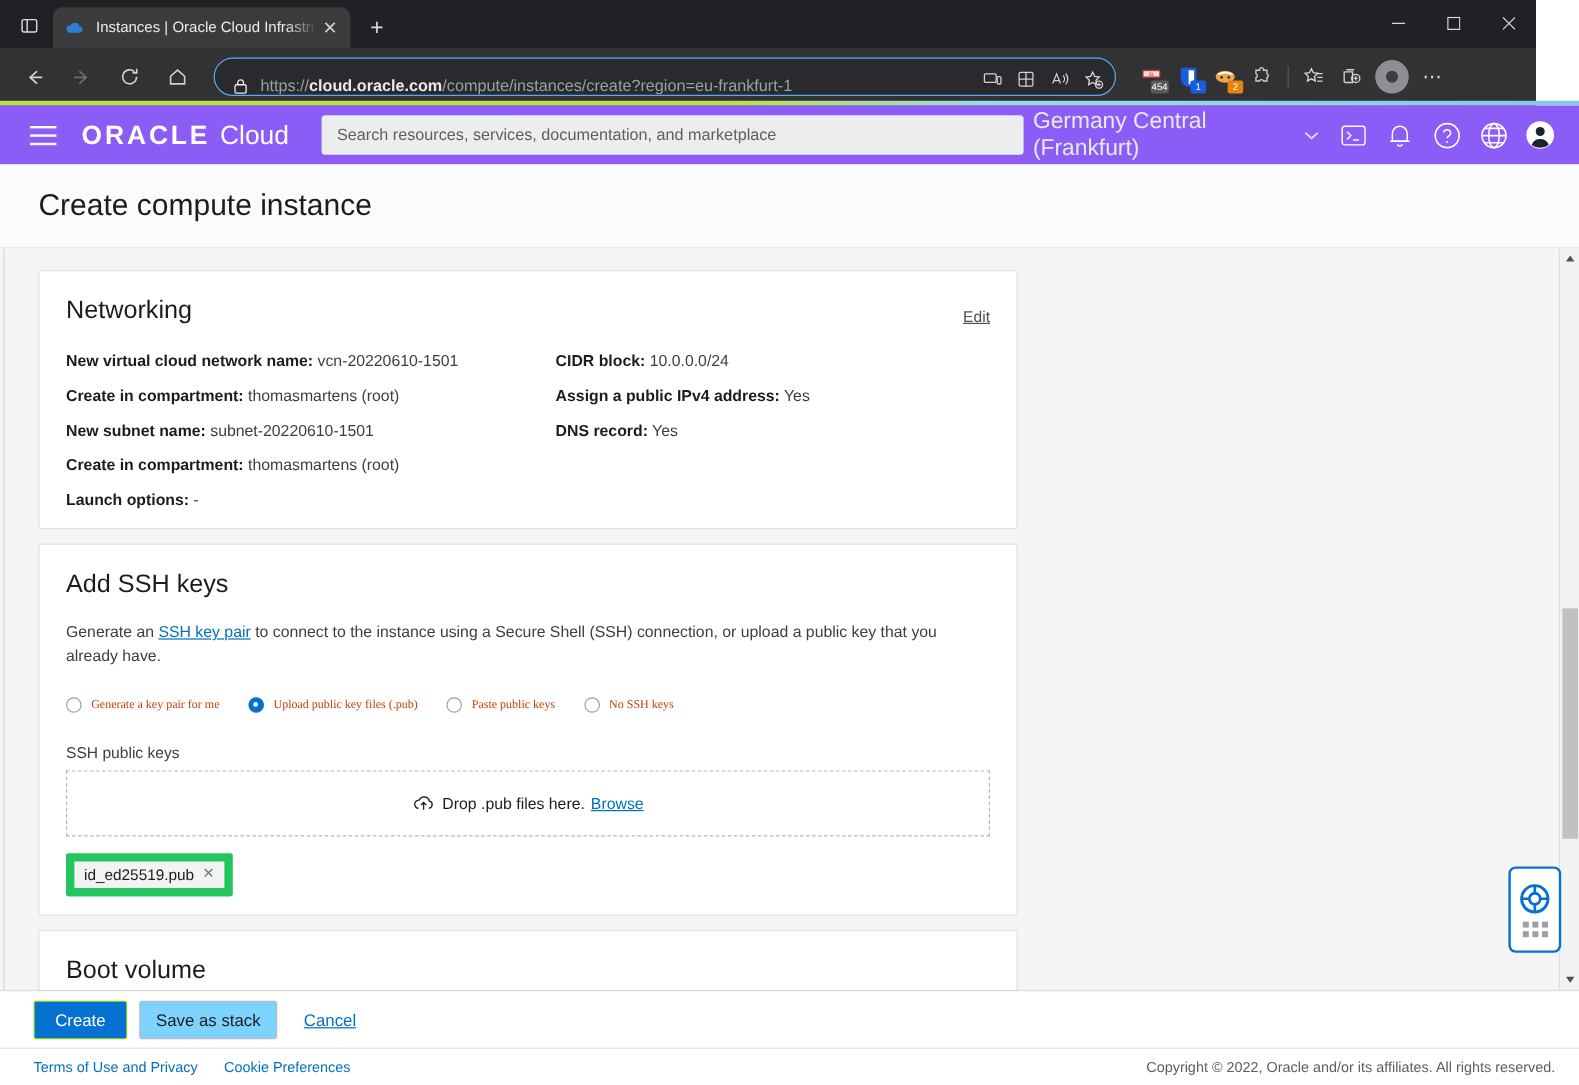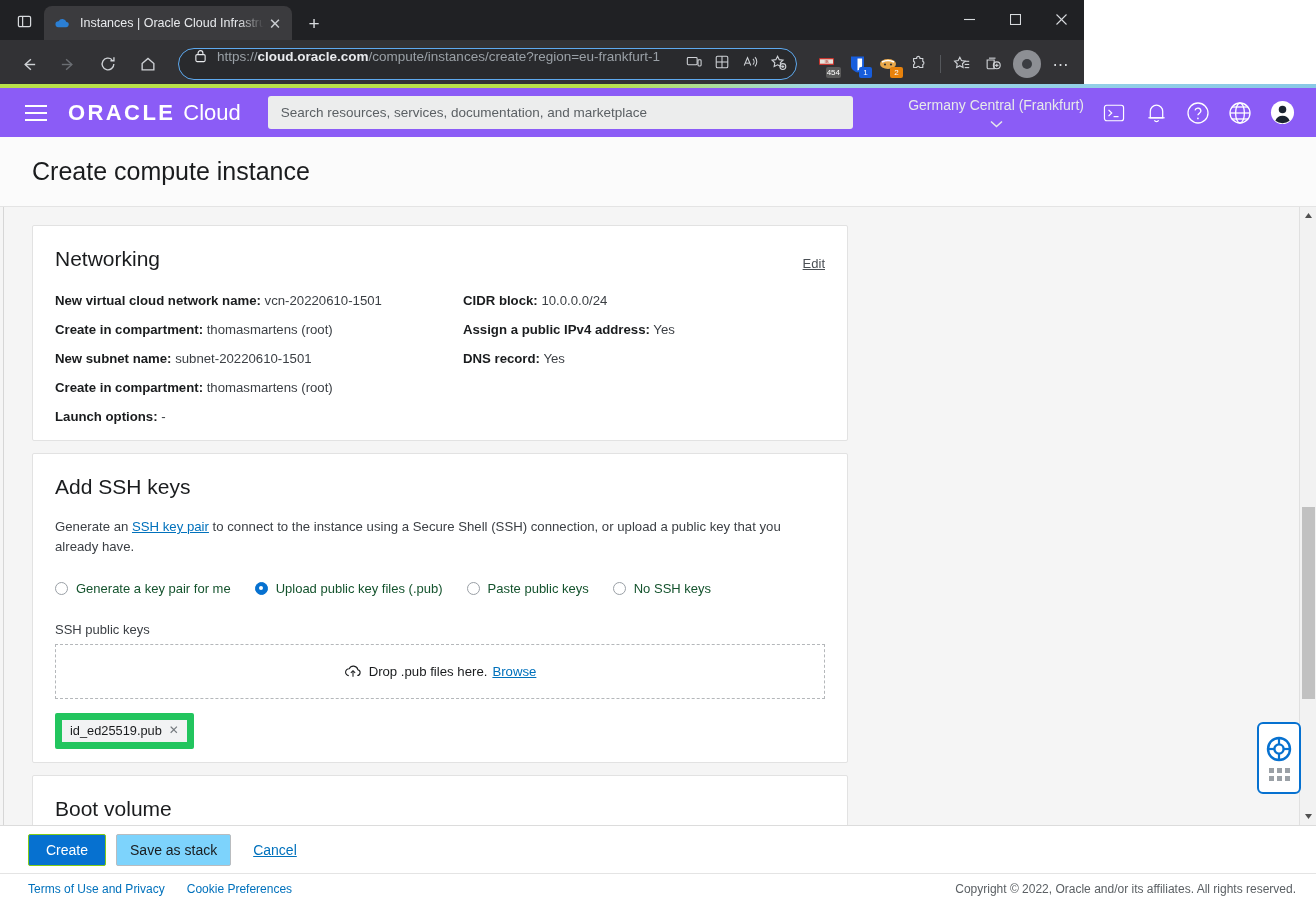--- a/index.html
+++ b/index.html
@@ -6,21 +6,21 @@
   html, body {
     width: 1316px; height: 904px;
     font-family: "Liberation Sans", sans-serif;
     overflow: hidden;
     background: #ffffff;
   }
   body { position: relative; }
 
   
   .browser-chrome {
-    position: absolute; top: 0; left: 0; width: 1084px; height: 88px;
+    position: absolute; top: 0; left: 0; width: 1280px; height: 88px;
     background: #202124;
   }
   .titlebar {
     position: relative; height: 40px; width: 100%;
     background: #202124;
     display: flex; align-items: flex-end;
   }
   .tab-search-btn {
     width: 40px; height: 34px; margin-left: 4px; margin-bottom: 2px;
     display: flex; align-items: center; justify-content: center;
@@ -65,21 +65,21 @@
   }
   .nav-btn {
     width: 34px; height: 34px; margin: 0 3px; border-radius: 4px;
     display: flex; align-items: center; justify-content: center;
     color: #cfd2d6; cursor: pointer; flex: 0 0 auto;
   }
   .nav-btn.disabled { color: #6b6e73; }
   .omnibox {
     flex: 1 1 auto; height: 32px; margin: 0 8px 0 10px;
     background: #292a2d; border: 1.5px solid #5ea9ee; border-radius: 16px;
-    display: flex; align-items: flex-start; padding: 0 4px 0 10px; min-width: 0;
+    display: flex; align-items: flex-end; padding: 0 4px 0 10px; min-width: 0;
     max-width: 752px;
   }
   .lock-icon { flex: 0 0 22px; display: flex; align-items: center; justify-content: center; }
   .url-text {
     flex: 1 1 auto; font-size: 13.5px; color: #9aa0a6; padding-left: 6px;
     white-space: nowrap; overflow: hidden; min-width: 0;
   }
   .url-text b { color: #e8eaed; font-weight: 700; }
   .omni-icon {
     width: 28px; height: 26px; flex: 0 0 28px; border-radius: 4px;
@@ -125,21 +125,21 @@
     flex: 0 0 585px; height: 33px; margin-left: 27px; background: #eceded;
     border-radius: 3px; display: flex; align-items: center; padding: 0 13px;
     cursor: text;
   }
   .oci-search input {
     border: 0; background: transparent; outline: none; width: 100%;
     font-size: 13.5px; color: #33373c; font-family: "Liberation Sans", sans-serif;
   }
   .oci-search input::placeholder { color: #5b6064; }
   .oci-right { margin-left: auto; display: flex; align-items: center; gap: 2px; }
-  .region-btn { color: #e7e9ea; font-size: 14px; display: flex; align-items: center; gap: 7px; padding: 6px 8px; cursor: pointer; flex-direction: column; }
+  .region-btn { color: #e7e9ea; font-size: 19px; display: flex; align-items: center; gap: 7px; padding: 6px 8px; cursor: pointer; }
   .hdr-icon { width: 40px; height: 40px; display: flex; align-items: center; justify-content: center; color: #fff; cursor: pointer; }
 
   
   .page-title-bar {
     position: absolute; top: 137px; left: 0; width: 1316px; height: 70px;
     background: #fbfbfb; border-bottom: 1px solid #e4e4e4;
     display: flex; align-items: center;
   }
   .page-title { font-size: 25px; color: #1a1c1e; font-weight: 400; margin-left: 32px; }
 
@@ -175,21 +175,21 @@
   .radio-item:last-child { margin-right: 0; }
   .radio-mark {
     width: 13px; height: 13px; border-radius: 50%; border: 1px solid #9aa0a6;
     background: #fff; flex: 0 0 13px; margin-right: 8px; position: relative;
   }
   .radio-item.checked .radio-mark { background: #0671d0; border-color: #0671d0; }
   .radio-item.checked .radio-mark::after {
     content: ""; position: absolute; left: 3.5px; top: 3.5px;
     width: 4px; height: 4px; border-radius: 50%; background: #fff;
   }
-  .radio-label { font-size: 13px; color: #14532d; }
+  .radio-label { font-size: 10px; color: #c2410c; font-family: Liberation Serif, serif; }
 
   .field-label { font-size: 13px; color: #3b3f44; padding: 26px 22px 0 22px; }
   .dropzone {
     margin: 7px 22px 0 22px; height: 55px;
     border: 1px dashed #b4b7ba; background: #fff;
     display: flex; align-items: center; justify-content: center;
     font-size: 13.2px; color: #1a1c1e; cursor: pointer;
   }
   .dropzone .cloud-up { margin-right: 7px; display: flex; align-items: center; }
   .dropzone a { color: #0071bc; text-decoration: underline; margin-left: 5px; cursor: pointer; }

